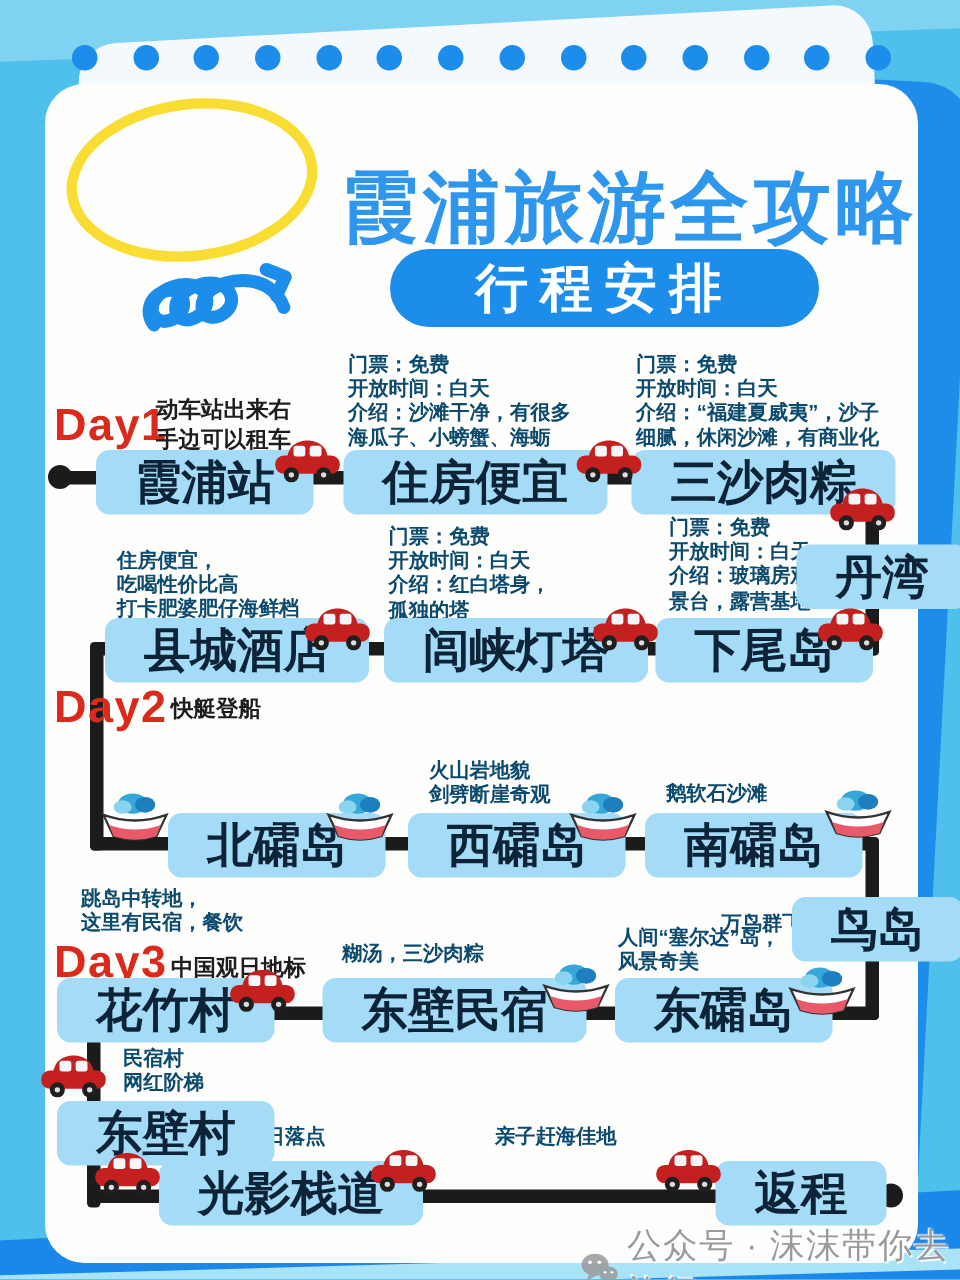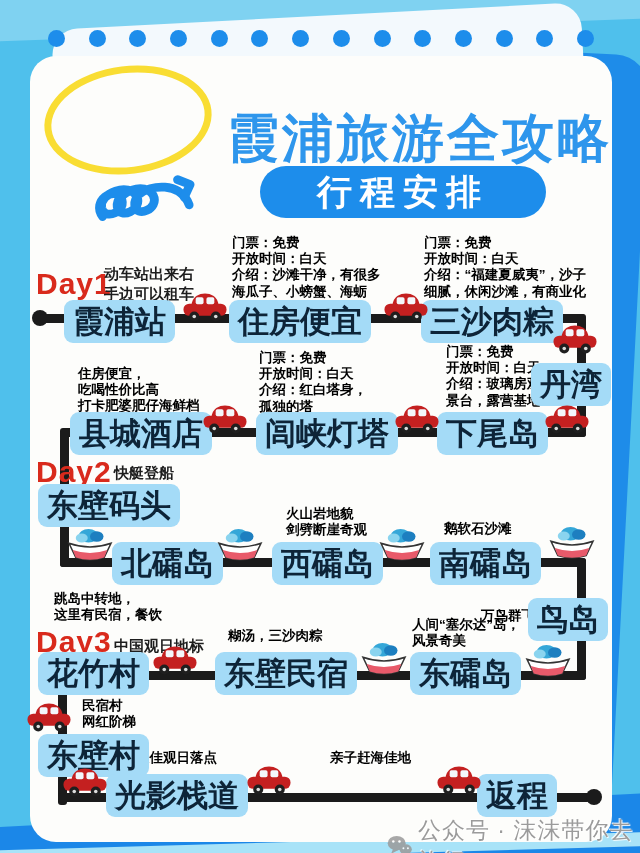--- a/index.html
+++ b/index.html
@@ -16,23 +16,23 @@
   .title{position:absolute;left:30px;top:84px;width:582px;text-align:right;font-size:52px;font-weight:900;
          color:#2e96ec;letter-spacing:3px;z-index:5;font-family:"Liberation Serif","DejaVu Serif",serif;margin-top:20px;}
   .title-circle{position:absolute;left:44px;top:66px;width:154px;height:94px;border:7px solid #f9dd33;
                 border-radius:50%;transform:rotate(-7deg);z-index:6;}
   .squiggle{position:absolute;left:86px;top:168px;width:148px;height:70px;z-index:5;}
   .pill{position:absolute;left:260px;top:166px;width:286px;height:52px;background:#1d8deb;border-radius:32px;
         display:flex;align-items:center;justify-content:center;color:#fff;font-size:35px;font-weight:900;
         letter-spacing:8px;z-index:5;}
   .day{position:absolute;font-size:30px;font-weight:900;color:#d92a1c;letter-spacing:1px;z-index:5;}
   .day-note{position:absolute;font-size:15px;font-weight:700;color:#1d1d1d;white-space:pre-line;line-height:1.3;z-index:5;}
-  .note{position:absolute;font-size:13.5px;font-weight:700;color:#000000;white-space:pre-line;line-height:1.2;z-index:5;}
+  .note{position:absolute;font-size:13.5px;font-weight:700;color:#0c4a6e;white-space:pre-line;line-height:1.2;z-index:5;}
   .stop{position:absolute;background:#a4dbf7;color:#0d2438;font-weight:900;font-size:31px;line-height:1.2;
-        padding:3px 9px;border-radius:9px;z-index:6;white-space:nowrap;}
+        padding:3px 26px;border-radius:9px;z-index:6;white-space:nowrap;}
   .hline,.vline,.line-dot{position:absolute;background:#1b1b1b;z-index:4;}
   .hline{height:9px;border-radius:3px;}
   .vline{width:9px;border-radius:3px;}
   .line-dot{width:16px;height:16px;border-radius:50%;}
   .veh{position:absolute;z-index:7;}
   .car{width:46px;height:33px;}
   .boat{width:48px;height:36px;}
   .watermark{position:absolute;left:386px;top:815px;display:flex;align-items:center;gap:5px;z-index:8;}
   .watermark .wm-text{font-size:23px;color:#9b9b9b;letter-spacing:1px;
       text-shadow:0 0 2px #fff,1px 1px 0 #ffffffcc,-1px -1px 0 #ffffffcc;}
@@ -143,21 +143,20 @@
   <div class="note" style="left:446px;top:344px">门票：免费
 开放时间：白天
 介绍：玻璃房观
 景台，露营基地</div>
   <div class="stop" style="left:70px;top:412px">县城酒店</div>
   <div class="stop" style="left:256px;top:412px">闾峡灯塔</div>
   <div class="stop" style="left:437px;top:412px">下尾岛</div>
 
   <div class="day" style="left:36px;top:455px">Day2</div>
   <div class="day-note" style="left:114px;top:463px">快艇登船</div>
-  <div class="stop" style="left:38px;top:484px">东壁码头</div>
   <div class="note" style="left:286px;top:506px">火山岩地貌
 剑劈断崖奇观</div>
   <div class="note" style="left:444px;top:521px">鹅软石沙滩</div>
   <div class="stop" style="left:112px;top:542px">北礵岛</div>
   <div class="stop" style="left:272px;top:542px">西礵岛</div>
   <div class="stop" style="left:430px;top:542px">南礵岛</div>
   <div class="note" style="left:54px;top:591px">跳岛中转地，
 这里有民宿，餐饮</div>
   <div class="note" style="left:481px;top:608px">万鸟群飞</div>
   <div class="stop" style="left:528px;top:598px">鸟岛</div>

